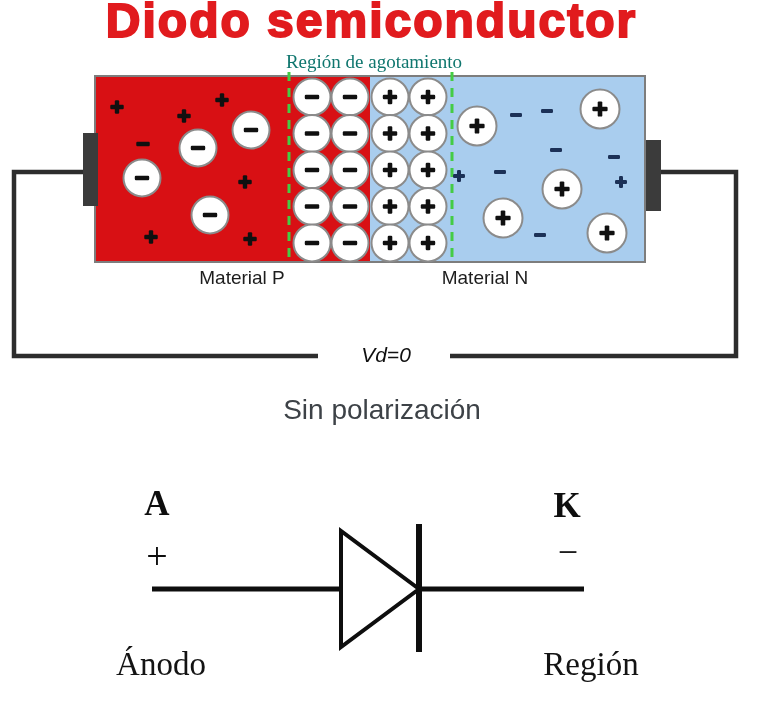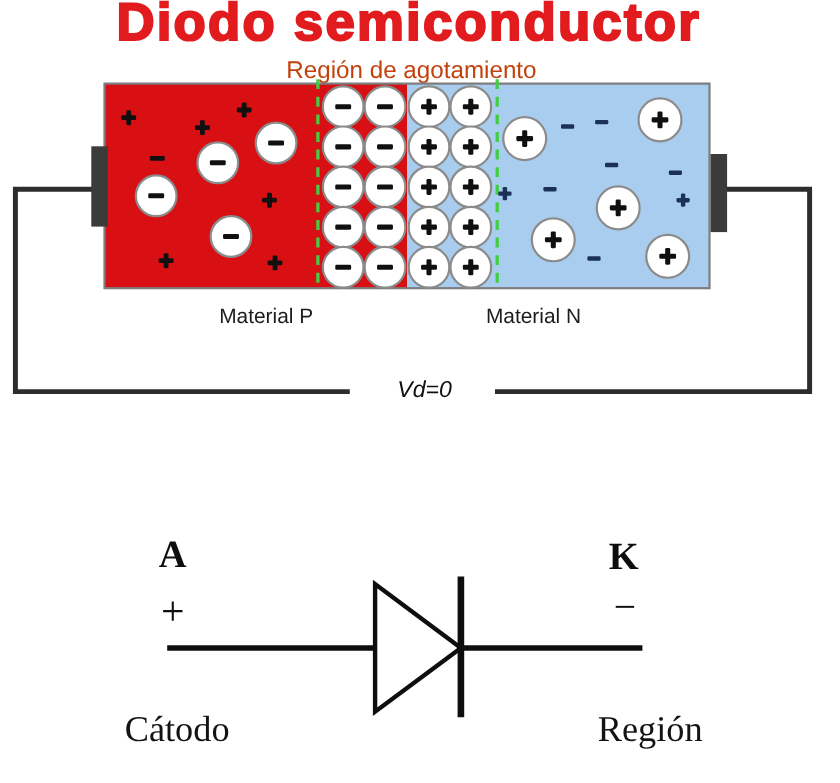--- a/index.html
+++ b/index.html
@@ -18,22 +18,22 @@
     position:relative;width:743px;height:712px;background:#ffffff;overflow:hidden;
     font-family:"Liberation Sans", sans-serif;
   }
   .page-title{
     position:absolute;top:-4px;left:0;width:100%;text-align:center;
     font-size:48px;line-height:1.04;font-weight:900;letter-spacing:2px;
     color:var(--title-red);-webkit-text-stroke:2px var(--title-red);
     margin:0;
   }
   .lbl{position:absolute;transform:translateX(-50%);white-space:nowrap;color:var(--ink);}
-  .depletion-lbl{top:51px;left:374px;font-size:22px;color:#c2410c;}
-  .material-lbl{top:278px;font-size:19px;color:#1d1d1d;}
+  .depletion-lbl{top:51px;left:374px;font-size:19px;color:#0f766e;font-family:Liberation Serif, serif;}
+  .material-lbl{top:267px;font-size:19px;color:#1d1d1d;}
   .mat-p{left:242px;}
   .mat-n{left:485px;text-align:right;}
   .vd-lbl{top:343px;left:386px;font-size:21px;color:#101010;font-style:italic;}
   .caption-lbl{top:394px;left:382px;font-size:28px;color:#3d4247;}
   .serif{font-family:"Liberation Serif", serif;}
   .anode-letter{top:484px;left:157px;font-size:35px;font-weight:700;color:#0e0e0e;}
   .cathode-letter{top:486px;left:567px;font-size:35px;font-weight:700;color:#0e0e0e;}
   .anode-plus{top:534px;left:157px;font-size:38px;font-weight:400;color:#0e0e0e;}
   .cathode-minus{top:531px;left:568px;font-size:36px;font-weight:400;color:#0e0e0e;}
   .terminal-lbl{top:646px;font-size:33px;color:#131313;}
@@ -163,28 +163,29 @@
         <rect x="425.7" y="199.285" width="4.6" height="14.43" rx="1.2" fill="#101010"></rect>
         <circle cx="428" cy="243" r="18.5" fill="#ffffff" stroke="#8b8b8b" stroke-width="2"></circle>
         <rect x="420.785" y="240.7" width="14.43" height="4.6" rx="1.2" fill="#101010"></rect>
         <rect x="425.7" y="235.785" width="4.6" height="14.43" rx="1.2" fill="#101010"></rect>
       </g>
   </svg>
 
   <div class="lbl material-lbl mat-p">Material P</div>
   <div class="lbl material-lbl mat-n">Material N</div>
   <div class="lbl vd-lbl">Vd=0</div>
+  <div class="lbl caption-lbl">Sin polarización</div>
 
   <svg id="symbol-svg" width="764" height="252" viewBox="0 0 764 252">
     <line x1="152" y1="129" x2="341" y2="129" stroke="#0e0e0e" stroke-width="5"></line>
     <polygon points="341,71 341,187 419,129" fill="#ffffff" stroke="#0e0e0e" stroke-width="4"></polygon>
     <line x1="419" y1="64" x2="419" y2="192" stroke="#0e0e0e" stroke-width="6"></line>
     <line x1="419" y1="129" x2="584" y2="129" stroke="#0e0e0e" stroke-width="5"></line>
   </svg>
 
   <div class="lbl serif anode-letter">A</div>
   <div class="lbl serif cathode-letter">K</div>
   <div class="lbl serif anode-plus">+</div>
   <div class="lbl serif cathode-minus">−</div>
-  <div class="lbl serif terminal-lbl anode-name">Cátodo</div>
+  <div class="lbl serif terminal-lbl anode-name">Ánodo</div>
   <div class="lbl serif terminal-lbl cathode-name">Región</div>
 
 </div>
 
 </body></html>

